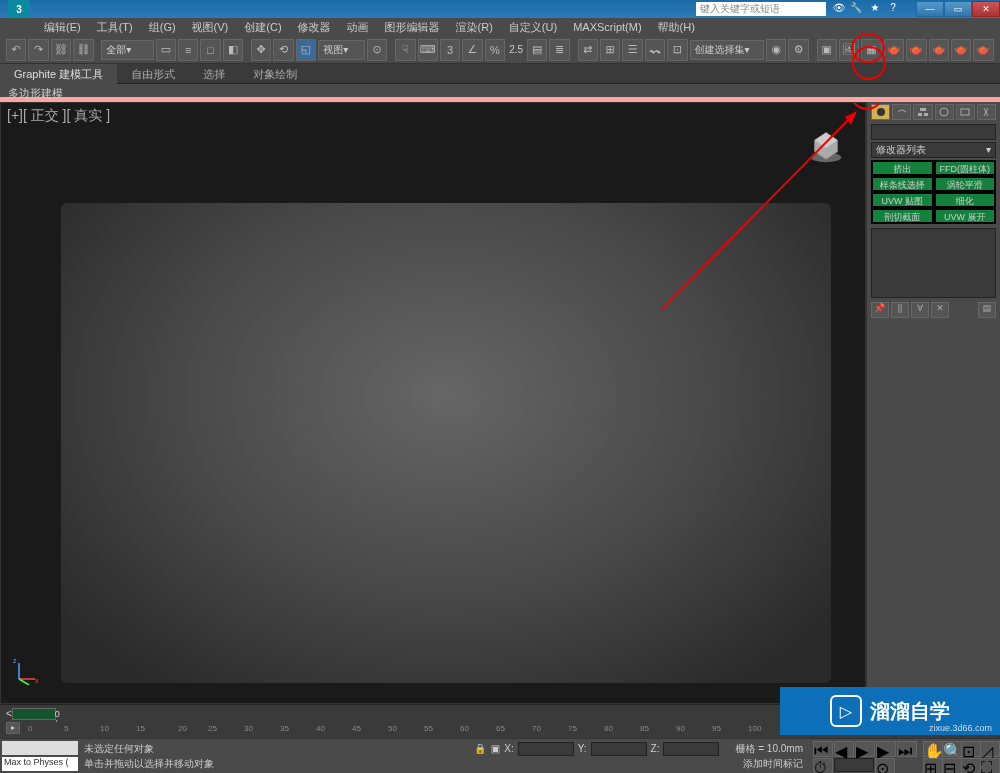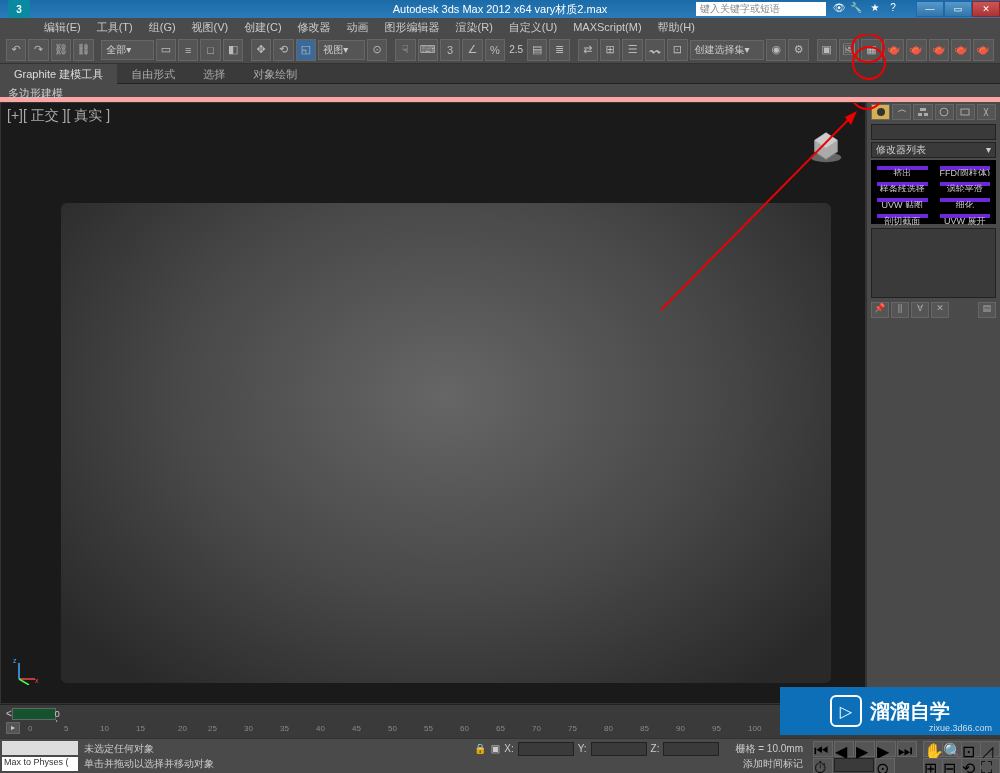--- a/index.html
+++ b/index.html
@@ -46,21 +46,21 @@
 .arrow-line { position: absolute; pointer-events: none; z-index: 100; }
 
 
 .cmd-panel { width: 134px; background: #4a4a4a; border-left: 1px solid #333; }
 .cmd-tabs { height: 20px; display: flex; padding: 2px 4px; gap: 2px; }
 .cmd-tab { flex: 1; height: 16px; background: #555; border: 1px solid #666; cursor: pointer; display: flex; align-items: center; justify-content: center; }
 .cmd-tab.active { background: #d4b050; }
 .cmd-name { margin: 2px 4px; height: 16px; background: #3a3a3a; border: 1px solid #222; }
 .mod-list { margin: 2px 4px; height: 16px; background: #3a3a3a; border: 1px solid #222; color: #ccc; font-size: 10px; padding: 0 4px; line-height: 14px; display: flex; justify-content: space-between; }
 .mod-grid { display: grid; grid-template-columns: 1fr 1fr; gap: 0; margin: 2px 4px; }
-.mod-btn { height: 16px; background: #6d28d9; border: 6px solid #000000; color: #ccc; font-size: 9px; text-align: center; line-height: 14px; cursor: pointer; }
+.mod-btn { height: 16px; background: #15803d; border: 2px solid #000000; color: #ccc; font-size: 9px; text-align: center; line-height: 14px; cursor: pointer; }
 .mod-stack { margin: 4px 4px; height: 70px; background: #3a3a3a; border: 1px solid #222; }
 .mod-tools { display: flex; gap: 2px; margin: 2px 4px; }
 .mod-tool { width: 18px; height: 16px; background: #555; border: 1px solid #666; cursor: pointer; color: #aaa; font-size: 9px; text-align: center; }
 
 
 .timeline { height: 18px; background: #3a3a3a; border-top: 1px solid #222; display: flex; align-items: center; }
 .time-slider { width: 40px; height: 12px; background: #14532d; border: 1px solid #666; color: #ccc; font-size: 9px; text-align: center; line-height: 10px; padding-left: 42px; }
 .time-ruler { height: 16px; background: #3a3a3a; display: flex; align-items: flex-start; padding-left: 28px; position: relative; }
 .tick { position: absolute; color: #888; font-size: 8px; top: 2px; }
 
@@ -80,21 +80,20 @@
 .wm-text { color: #fff; font-size: 20px; font-weight: bold; }
 .wm-url { position: absolute; bottom: 2px; right: 8px; color: #cde; font-size: 9px; }
 
 svg.icon-svg { width: 12px; height: 12px; }
 </style>
 </head>
 <body>
 
 <div class="titlebar">
   <div class="app-icon">3</div>
-  <div class="title-text">Autodesk 3ds Max 2012 x64     vary材质2.max</div>
   <div class="search-box">键入关键字或短语</div>
   <div class="title-icons">
     <span>👁</span>
     <span>🔧</span>
     <span>★</span>
     <span>?</span>
   </div>
   <div class="win-controls">
     <div class="win-btn">—</div>
     <div class="win-btn">▭</div>

